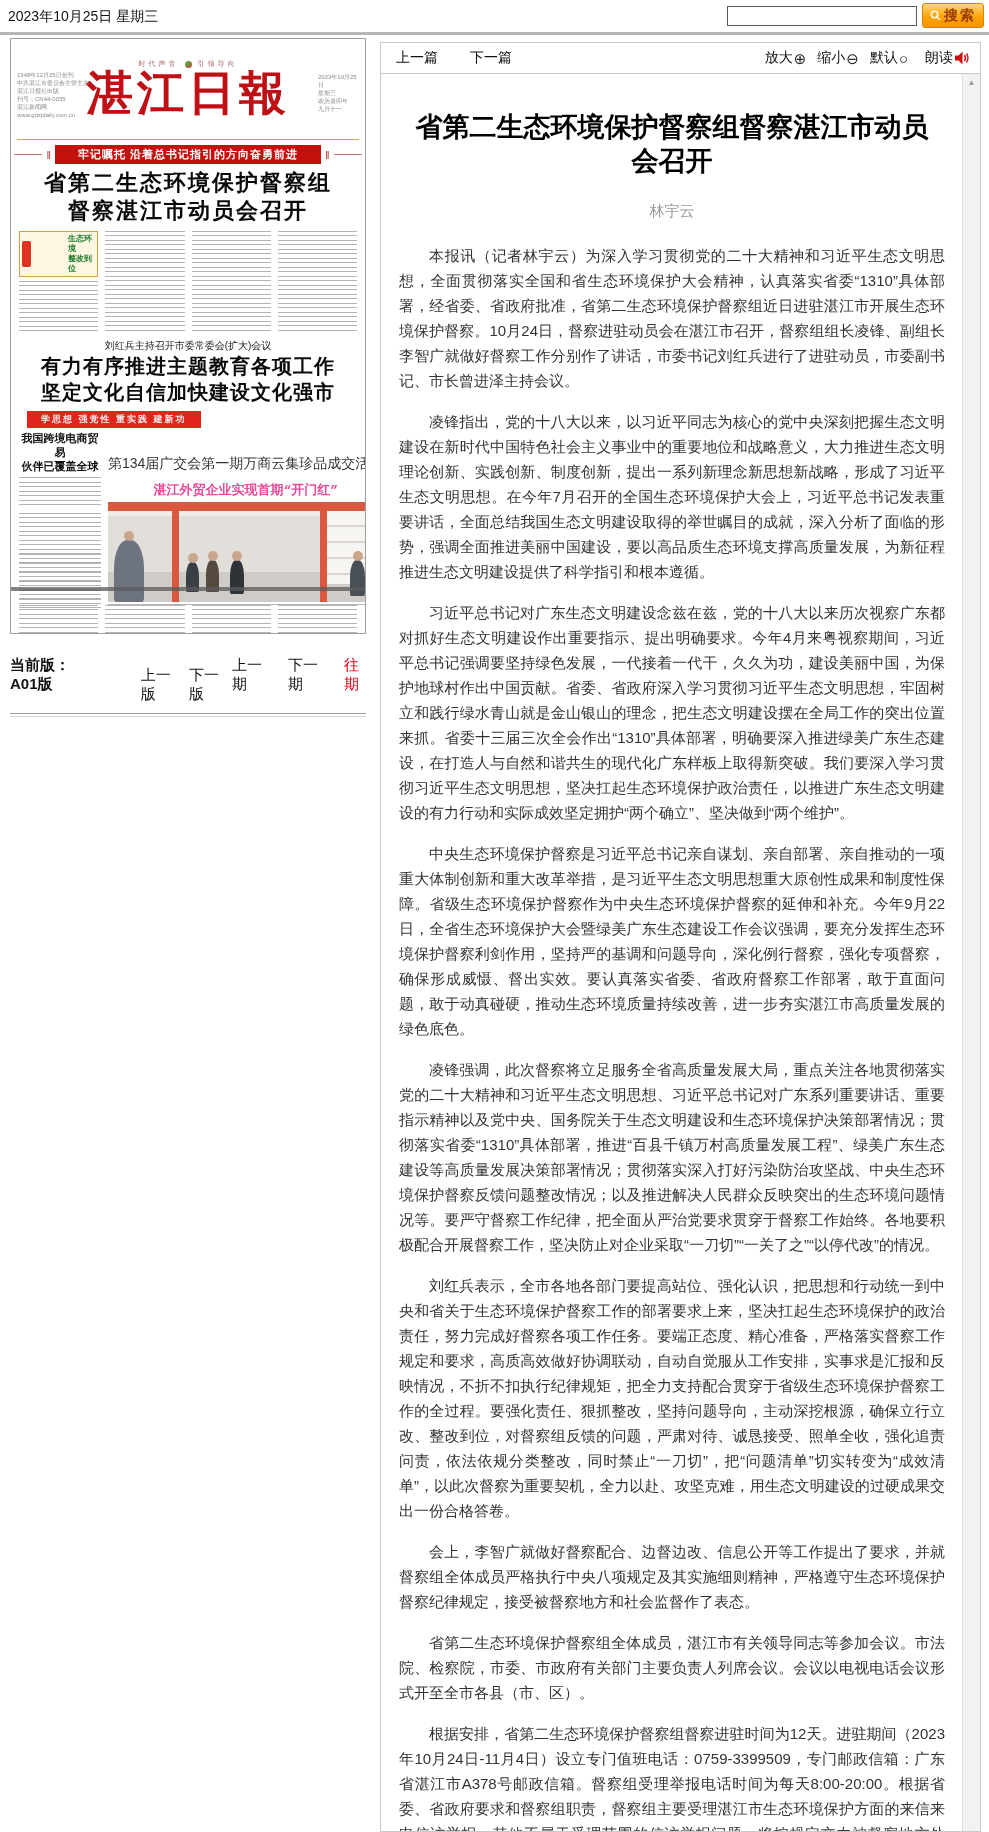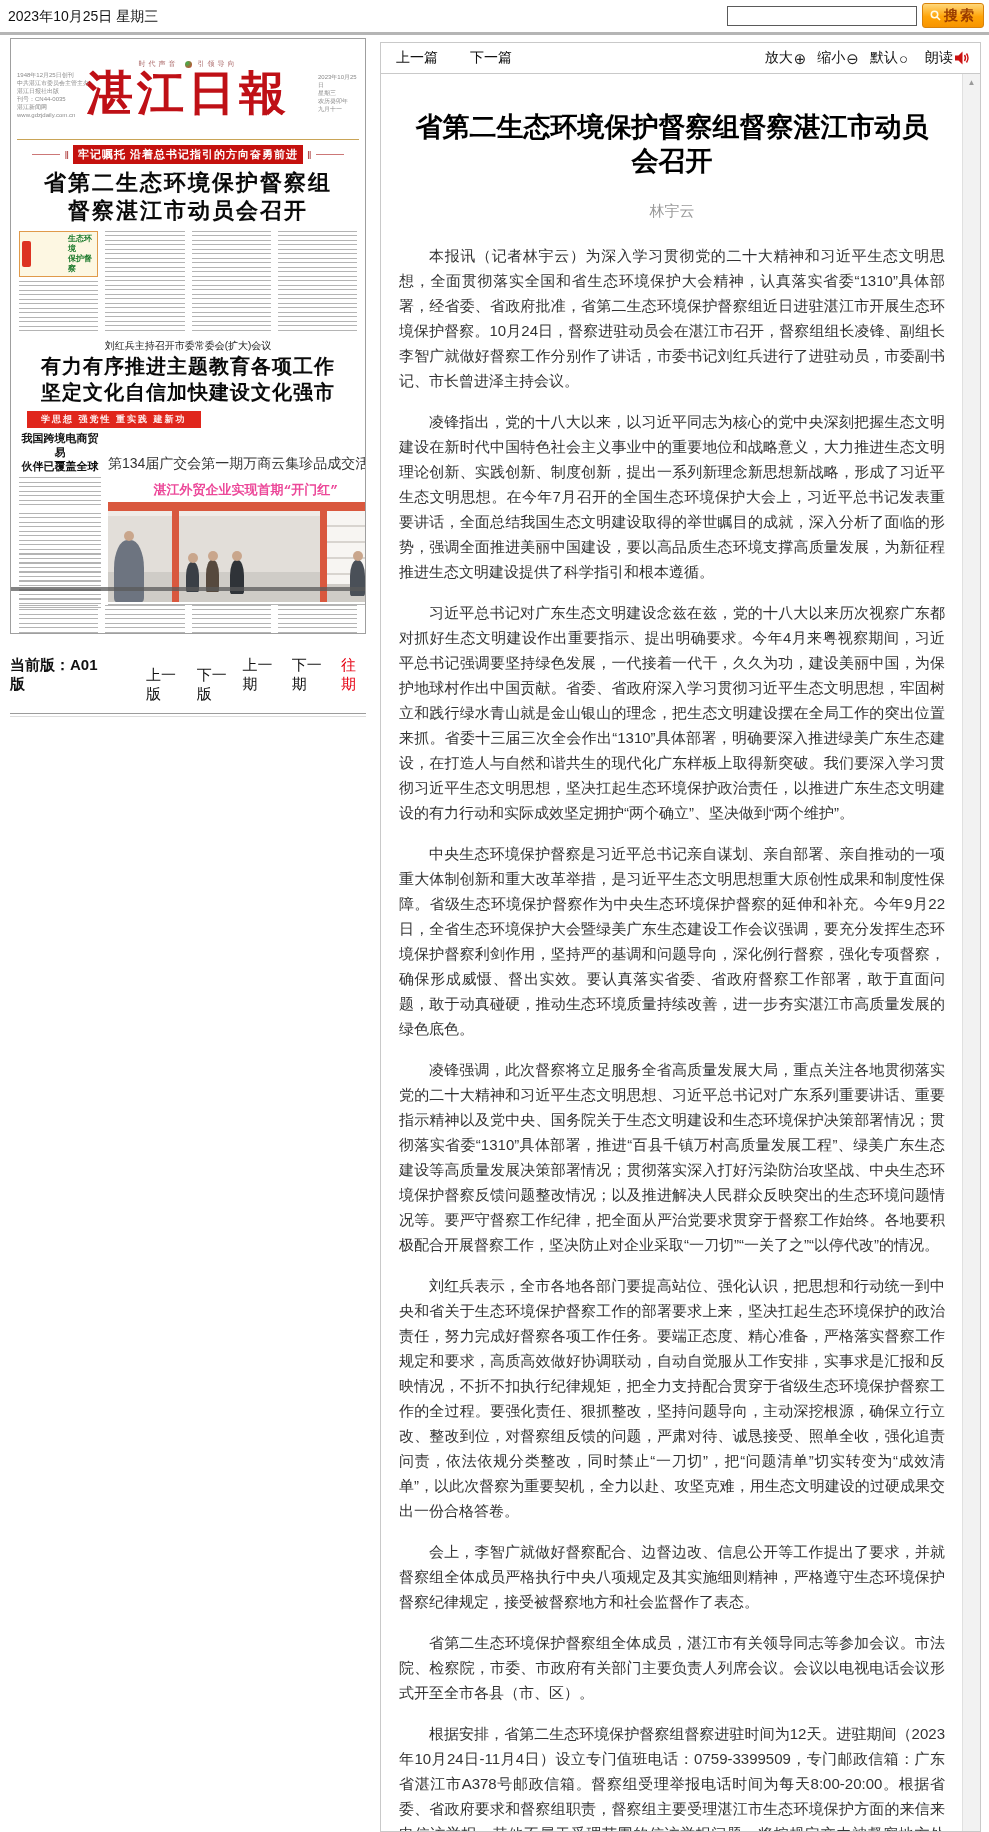--- a/index.html
+++ b/index.html
@@ -33,21 +33,21 @@
     font-family:"Liberation Serif","DejaVu Serif",serif;font-weight:bold;
     font-size:47px;line-height:52px;color:#bf1016;letter-spacing:4px;
   }
   .p-info{position:absolute;font-size:6px;line-height:8px;color:#8a8a8a;}
   .p-info-left{left:6px;top:32px;width:80px;}
   .p-info-right{right:3px;top:34px;width:44px;text-align:left;}
   .p-goldline{position:absolute;top:100px;left:6px;right:6px;height:1px;background:#c9a457;}
   .p-banner-row{position:absolute;top:106px;left:0;width:100%;display:flex;align-items:center;justify-content:center;gap:4px;}
   .p-hline{flex:0 0 28px;height:1px;background:#c77;}
   .p-dbl{color:#a33;font-size:11px;}
-  .p-banner{background:#c5110e;color:#fff;font-size:11px;font-weight:bold;padding:2px 5px;letter-spacing:1px;white-space:nowrap;}
+  .p-banner{background:#c5110e;color:#fff;font-size:11px;font-weight:bold;padding:2px 23px;letter-spacing:1px;white-space:nowrap;}
   .p-headline1{
     position:absolute;top:130px;left:0;width:100%;text-align:center;
     font-family:"Liberation Serif","DejaVu Serif",serif;font-weight:bold;
     font-size:22px;line-height:28px;color:#0a0a0a;letter-spacing:2px;
   }
   .stripes{background:repeating-linear-gradient(to bottom,#b4b4b4 0,#b4b4b4 1px,transparent 1px,transparent 4.5px);}
   .p-cols1{position:absolute;top:192px;left:8px;right:8px;height:102px;display:grid;grid-template-columns:1fr 1fr 1fr 1fr;gap:7px;}
   .p-col{display:flex;flex-direction:column;}
   .p-col .fill{flex:1;}
   .p-promo{border:1px solid #e09a4a;background:#fdf7e2;height:40px;margin-bottom:4px;display:flex;align-items:center;gap:3px;padding:2px;}
@@ -74,21 +74,21 @@
   .p-caption{font-size:6px;color:#777;text-align:center;margin:2px 0;}
   .p-notice{border:1px solid #74bfe4;background:#f1faff;padding:3px 2px;margin-bottom:4px;}
   .p-notice div{font-size:9px;font-weight:bold;color:#c5110e;line-height:12px;text-align:center;white-space:nowrap;overflow:hidden;}
   .p-sidehead2{font-size:10px;font-weight:bold;color:#111;line-height:12px;margin:4px 0 2px;white-space:nowrap;overflow:hidden;}
   .p-cols3{position:absolute;top:566px;left:8px;right:8px;height:40px;display:grid;grid-template-columns:1fr 1fr 1fr 1fr;gap:7px;}
   .p-bottom-edge{position:absolute;left:0;right:0;top:548px;height:4px;background:#5a5a5a;opacity:.75;}
 
   .page-nav{margin-top:12px;display:flex;align-items:center;font-size:15px;color:#111;width:356px;justify-content:space-between;}
   .pn-current{font-weight:bold;}
   .pn-group1{margin-left:48px;display:flex;gap:13px;margin-top:20px;}
-  .pn-group2{margin-left:8px;display:flex;gap:12px;}
+  .pn-group2{margin-left:8px;display:flex;gap:23px;}
   .pn-link{cursor:pointer;}
   .pn-archive{color:#e60012;cursor:pointer;}
   .pn-underline{margin-top:9px;width:356px;height:1px;background:#9c9c9c;box-shadow:0 3px 0 #dcdcdc;}
 
   
   .panel{
     position:absolute;left:380px;top:42px;width:601px;height:1790px;
     border:1px solid #c9c9c9;background:#fff;box-sizing:border-box;
   }
   .panel-toolbar{height:30px;border-bottom:1px solid #c9c9c9;display:flex;align-items:center;padding:0 10px 0 15px;font-size:14px;color:#111;}
@@ -165,21 +165,21 @@
     <div class="p-headline1">
       <div>省第二生态环境保护督察组</div>
       <div>督察湛江市动员会召开</div>
     </div>
     <div class="p-cols1">
       <div class="p-col">
         <div class="p-promo">
           <div class="promo-badge"></div>
           <div class="promo-text">
             <div>生态环境</div>
-            <div>保护督察</div>
+            <div>整改到位</div>
           </div>
         </div>
         <div class="stripes fill"></div>
       </div>
       <div class="p-col">
           <div class="stripes fill"></div>
         </div>
       <div class="p-col">
           <div class="stripes fill"></div>
         </div>

